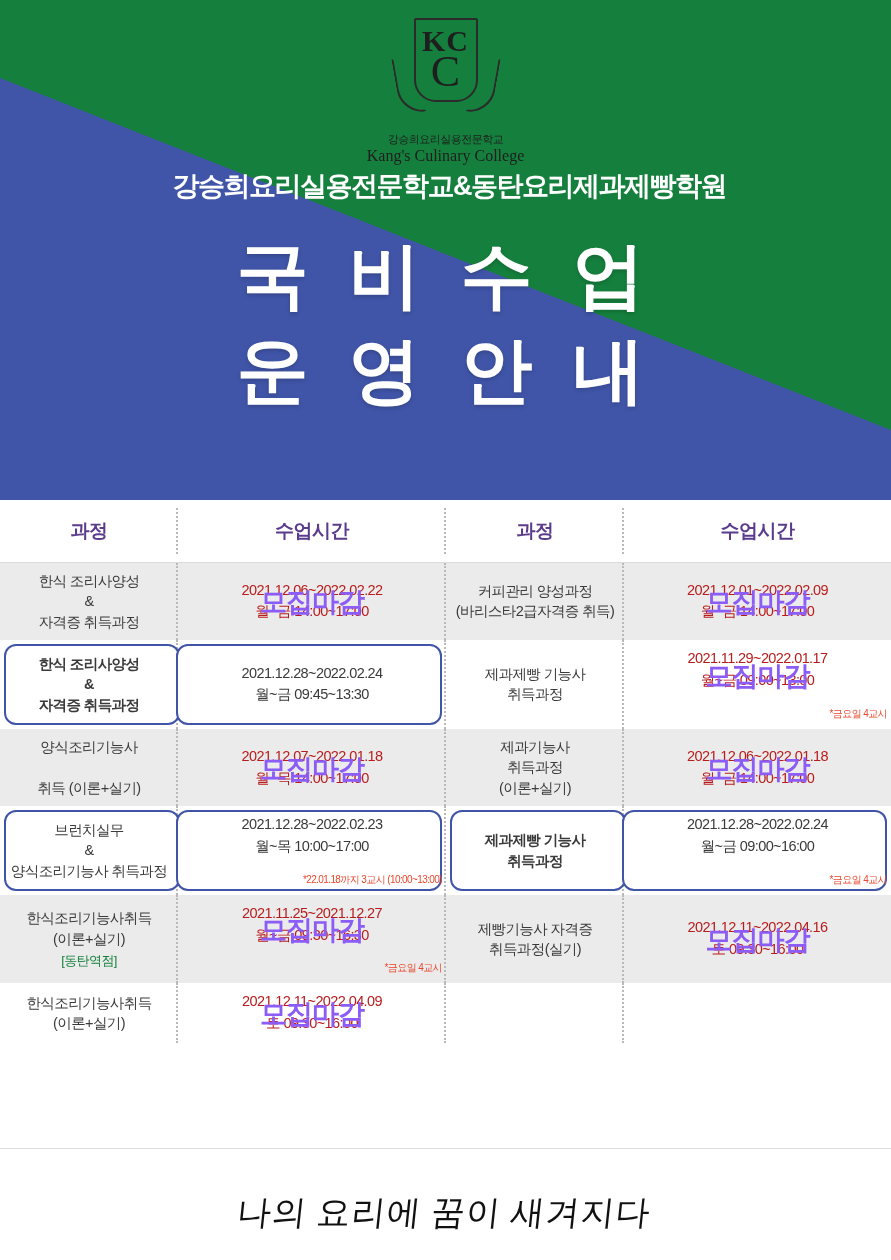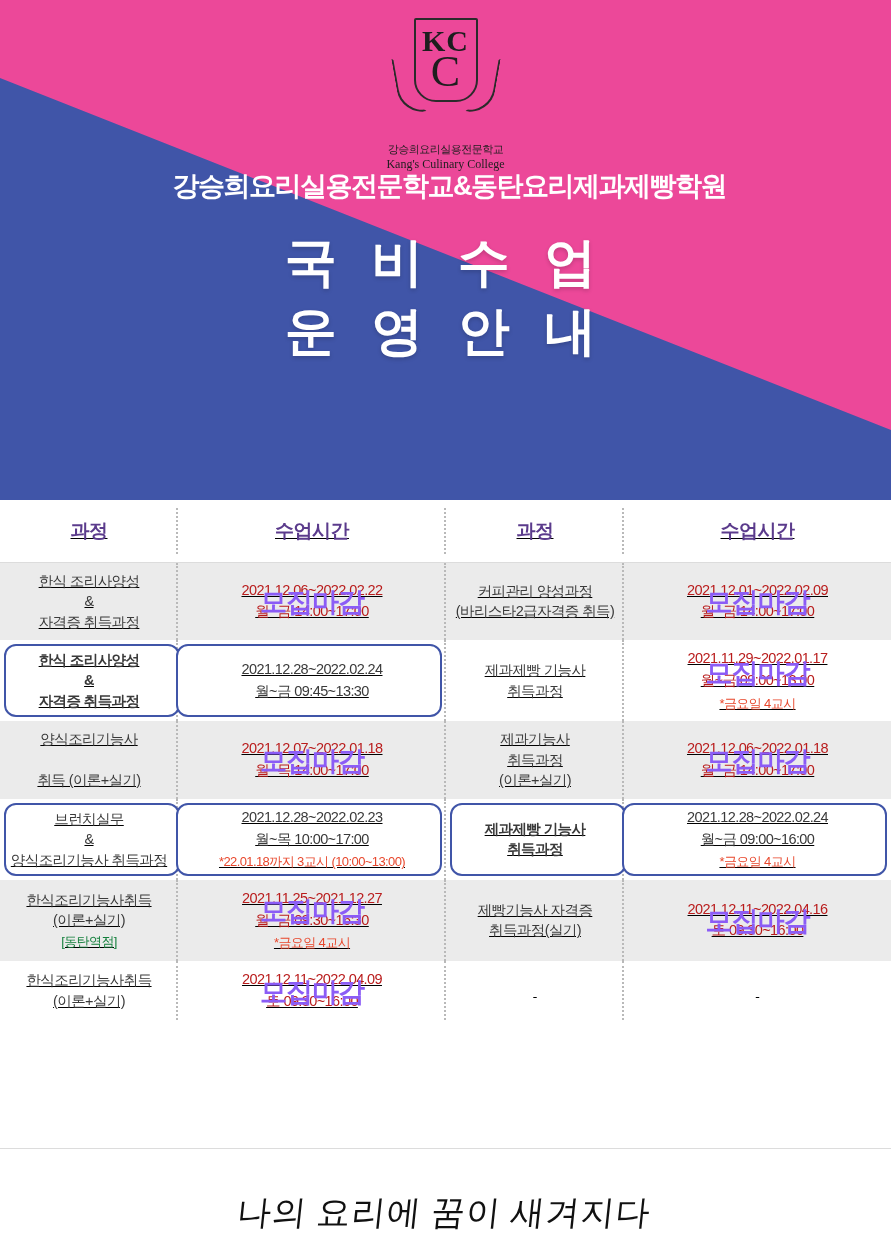--- a/index.html
+++ b/index.html
@@ -16,21 +16,21 @@
     width: 891px;
     height: 1260px;
     background: #ffffff;
   }
 
   
   .header {
     position: relative;
     width: 891px;
     height: 500px;
-    background: #ec4899;
+    background: #15803d;
     overflow: hidden;
   }
   
   .wedge-top {
     position: absolute;
     left: 0; top: 0;
     width: 891px; height: 500px;
     background: #4055a8;
     clip-path: polygon(0 0, 0 500px, 891px 500px, 891px 430px, 0 78px);
   }
@@ -82,28 +82,28 @@
     position: absolute;
     top: 40px;
     width: 26px; height: 58px;
     border: 2px solid #2b2b2b;
     border-top-color: transparent;
     border-right-color: transparent;
   }
   .logo .laurel-l { left: 4px; border-radius: 0 0 0 40px; transform: rotate(-10deg); }
   .logo .laurel-r { right: 4px; border-radius: 0 0 40px 0; border-left-color: transparent; border-right: 2px solid #2b2b2b; transform: rotate(10deg); }
   .logo .name-ko {
-    margin-top: 18px;
+    margin-top: 8px;
     font-size: 11px;
     color: #1e1e1e;
     letter-spacing: -0.5px;
   }
   .logo .name-en {
     font-family: "Liberation Serif", serif;
-    font-size: 12px;
+    font-size: 16px;
     color: #1e1e1e;
   }
 
   .school-line {
     position: absolute;
     left: 0; top: 168px;
     width: 726px;
     text-align: right;
     font-size: 27px;
     font-weight: bold;
@@ -112,41 +112,40 @@
     z-index: 5;
   }
   .big-title {
     position: absolute;
     left: 0; top: 228px;
     width: 891px;
     text-align: center;
     z-index: 5;
   }
   .big-title .l1, .big-title .l2 {
-    font-size: 52px;
+    font-size: 72px;
     font-weight: bold;
     color: #ffffff;
     letter-spacing: 10px;
     line-height: 1.32;
     text-shadow: 0 2px 4px rgba(0,0,0,0.18);
   }
 
   
   .table-wrap {
     position: absolute;
     left: 0; top: 500px;
     width: 891px;
     height: 660px;
     background: #ffffff;
   }
   table.sched {
     width: 891px;
     border-collapse: collapse;
     table-layout: fixed;
-    text-decoration: underline;
   }
   table.sched col.c1 { width: 178px; }
   table.sched col.c2 { width: 268px; }
   table.sched col.c3 { width: 178px; }
   table.sched col.c4 { width: 267px; }
 
   table.sched th {
     height: 62px;
     font-size: 19px;
     font-weight: bold;
@@ -190,22 +189,23 @@
     color: #15803d;
     font-size: 13px;
     margin-top: 2px;
   }
 
   .time-cell { line-height: 1.5; position: relative; }
   .time-line { display: block; }
   .time-note {
     display: block;
     color: #e8472c;
-    font-size: 13px;
-    margin-top: 2px;
+    font-size: 10px;
+    margin-top: 14px;
+    text-align: right;
   }
   .closed {
     position: absolute;
     left: 0; right: 0;
     top: 50%;
     transform: translateY(-46%);
     font-size: 27px;
     font-weight: bold;
     color: #8b5cf6;
     letter-spacing: -1px;

